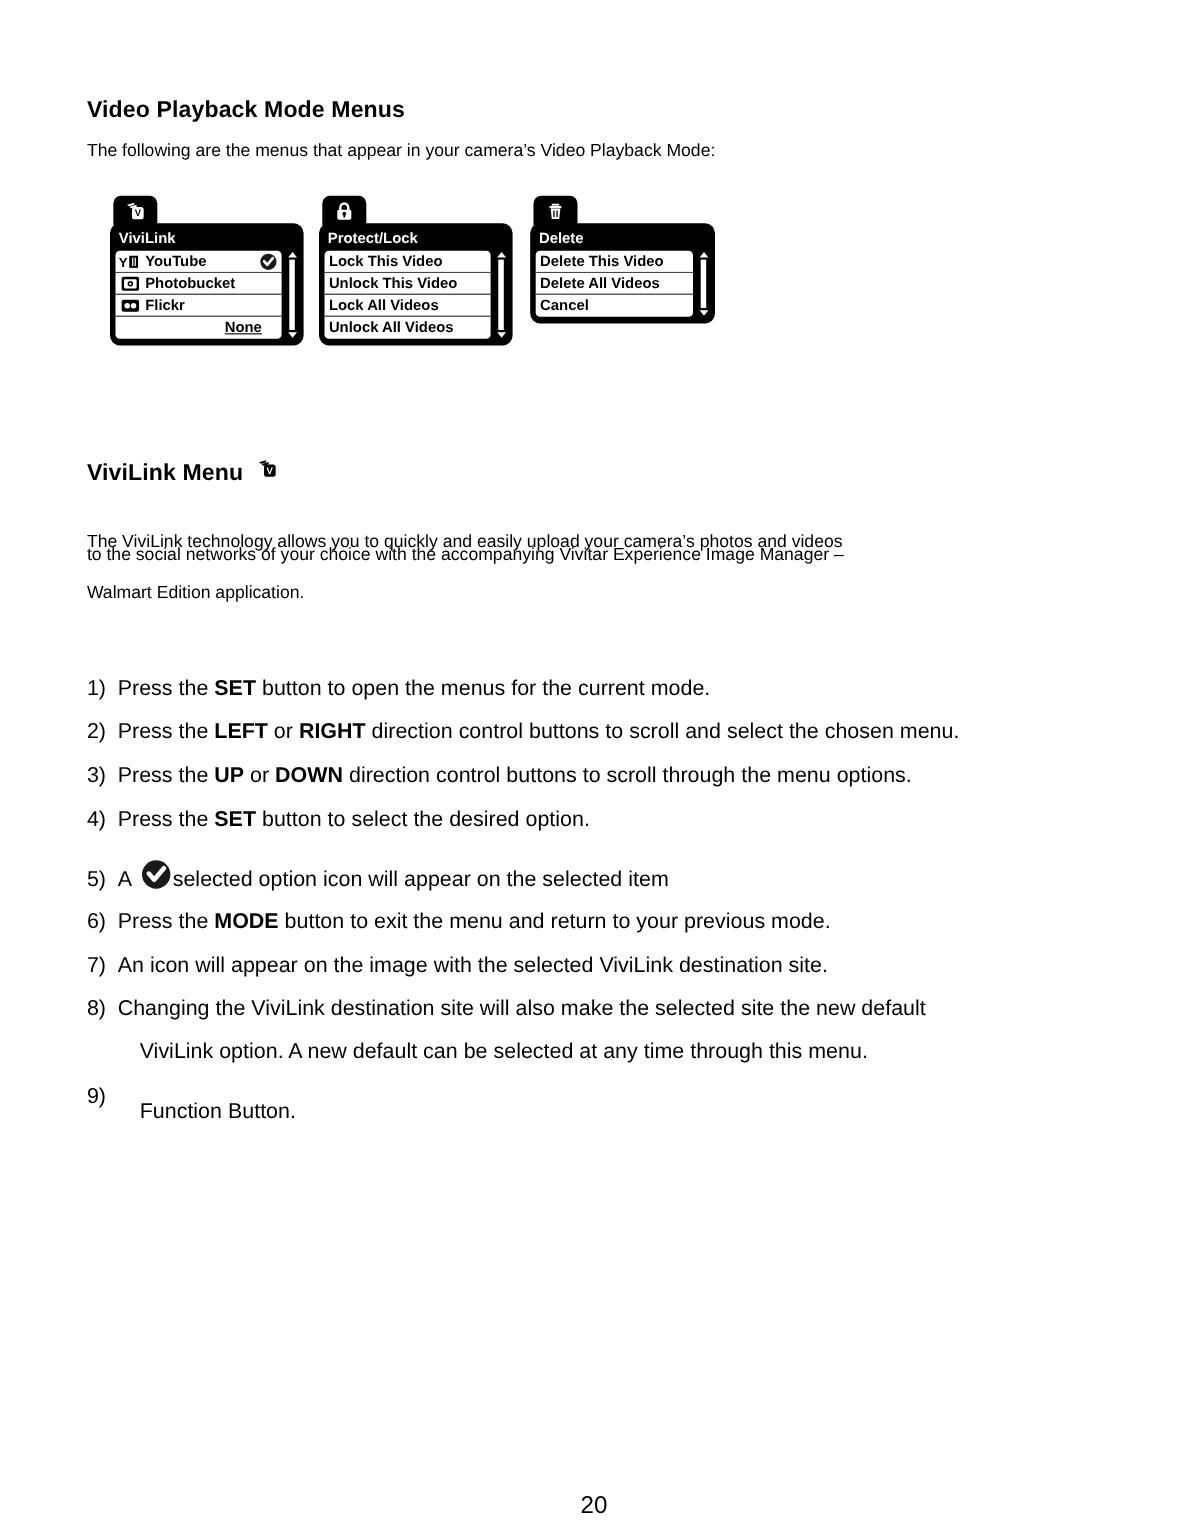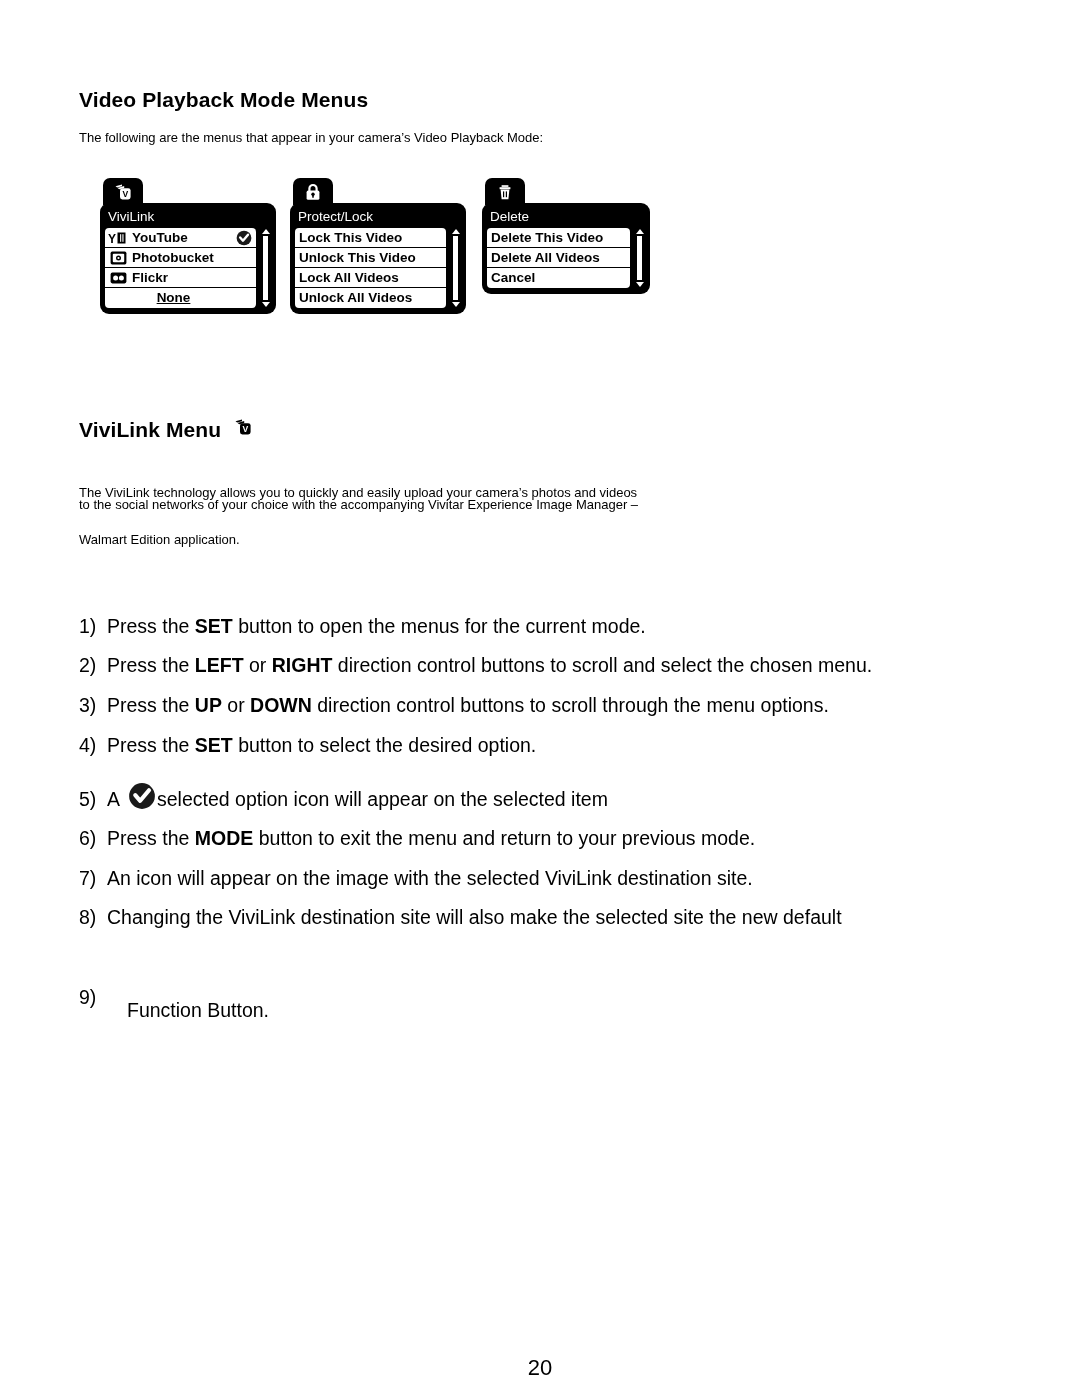--- a/index.html
+++ b/index.html
@@ -39,21 +39,21 @@
     display: inline-block;
     vertical-align: middle;
     margin-left: 12px;
     position: relative;
     top: -2px;
   }
 
   .body-line {
     position: absolute;
     left: 79px;
-    font-size: 13px;
+    font-size: 16px;
     line-height: 26px;
     white-space: nowrap;
   }
 
   #intro-line { top: 125px; }
 
   #para1-l1 { top: 457px; margin-top: 23px; }
   #para1-l2 { top: 492px; }
   #para1-l3 { top: 527px; }
 
@@ -135,21 +135,21 @@
     top: 25px;
     left: 0;
     background: #000;
     border-radius: 9px;
     padding: 4px 5px 6px 5px;
     box-sizing: border-box;
   }
   .menu-title {
     color: #ffffff;
     font-size: 13.5px;
-    font-weight: normal;
+    font-weight: bold;
     line-height: 17px;
     padding: 1px 0 3px 3px;
     white-space: nowrap;
   }
   .menu-rows-wrap {
     display: flex;
     align-items: stretch;
   }
   .menu-rows {
     flex: 1 1 auto;
@@ -174,21 +174,21 @@
   .menu-row .row-icon {
     width: 18px;
     height: 14px;
     margin-right: 5px;
     flex: 0 0 auto;
     display: flex;
     align-items: center;
     justify-content: center;
   }
   .menu-row .row-label { flex: 1 1 auto; }
-  .menu-row.center .row-label { text-align: center; padding-right: 14px; text-decoration: underline; }
+  .menu-row.center .row-label { text-align: right; padding-right: 14px; text-decoration: underline; }
   .menu-row .row-check {
     width: 16px;
     height: 16px;
     flex: 0 0 auto;
     margin-left: 4px;
   }
 
   
   .menu-scroll {
     width: 11px;
@@ -429,20 +429,21 @@
       <span class="num">6)</span>
       <span class="txt"><span>Press the </span><b>MODE</b><span> button to exit the menu and return to your previous mode.</span></span>
     </div>
   <div class="step" id="step-7">
       <span class="num">7)</span>
       <span class="txt"><span>An icon will appear on the image with the selected ViviLink destination site.</span></span>
     </div>
   <div class="step" id="step-8">
       <span class="num">8)</span>
       <span class="txt"><span>Changing the ViviLink destination site will also make the selected site the new default</span></span>
+      <span class="cont">ViviLink option. A new default can be selected at any time through this menu.</span>
     </div>
   <div class="step" id="step-9">
       <span class="num">9)</span>
       <span class="cont">Function Button.</span>
     </div>
 
   <div id="page-number">20</div>
 
 </div>
 

